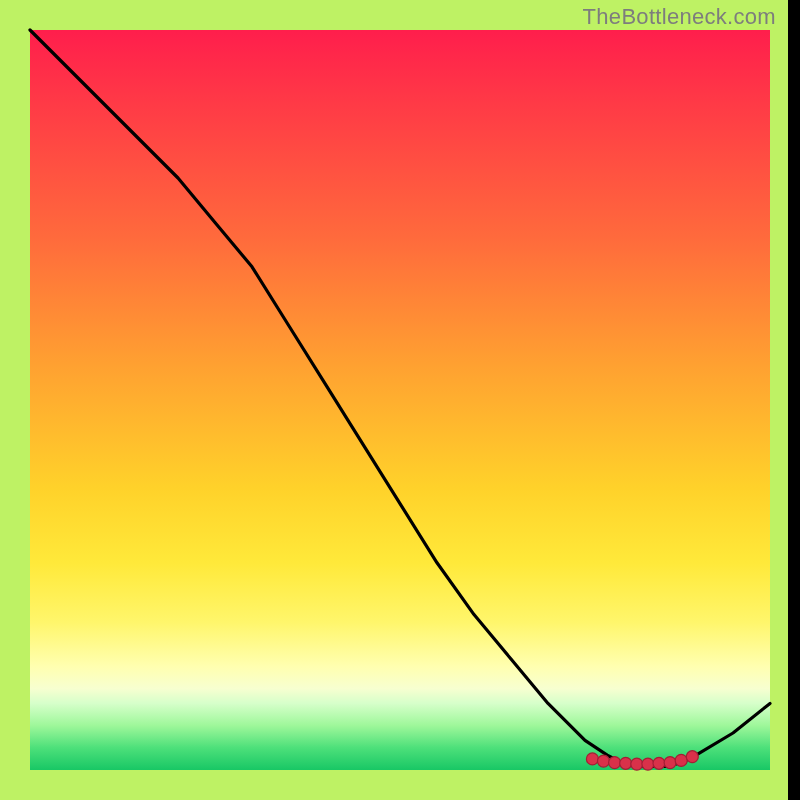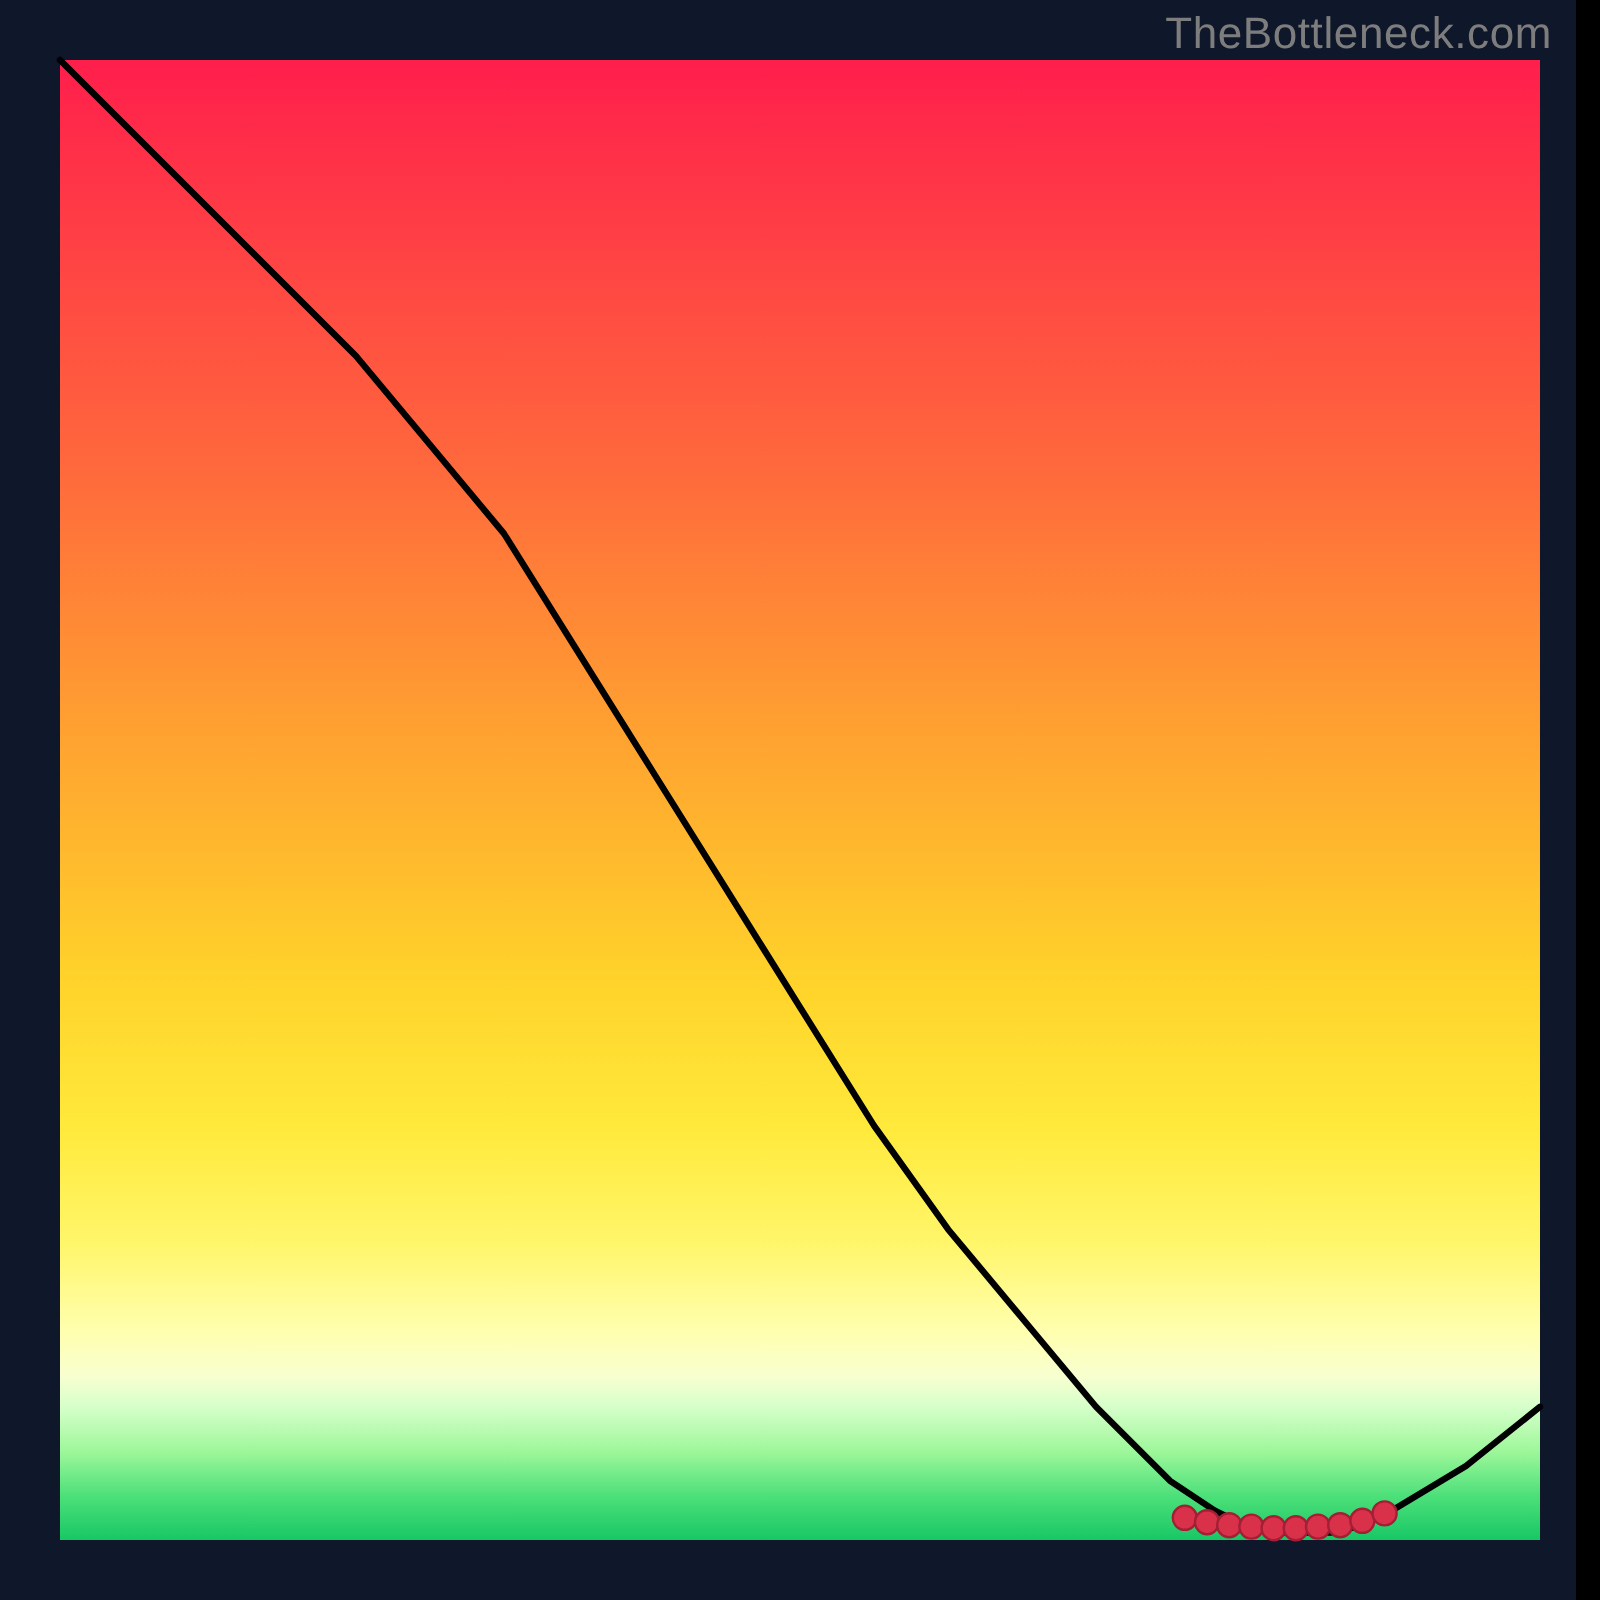--- a/index.html
+++ b/index.html
@@ -7,21 +7,21 @@
     padding: 0;
     width: 800px;
     height: 800px;
     background: #000;
     overflow: hidden;
   }
   .frame {
     position: relative;
     width: 788px;
     height: 800px;
-    background: #0f172a;
+    background: #bef264;
   }
   .attribution {
     color: #7d7d7d;
     font-family: Arial, Helvetica, sans-serif;
     font-size: 22px;
     position: absolute;
     top: 4px;
     right: 12px;
     letter-spacing: 0.3px;
   }

